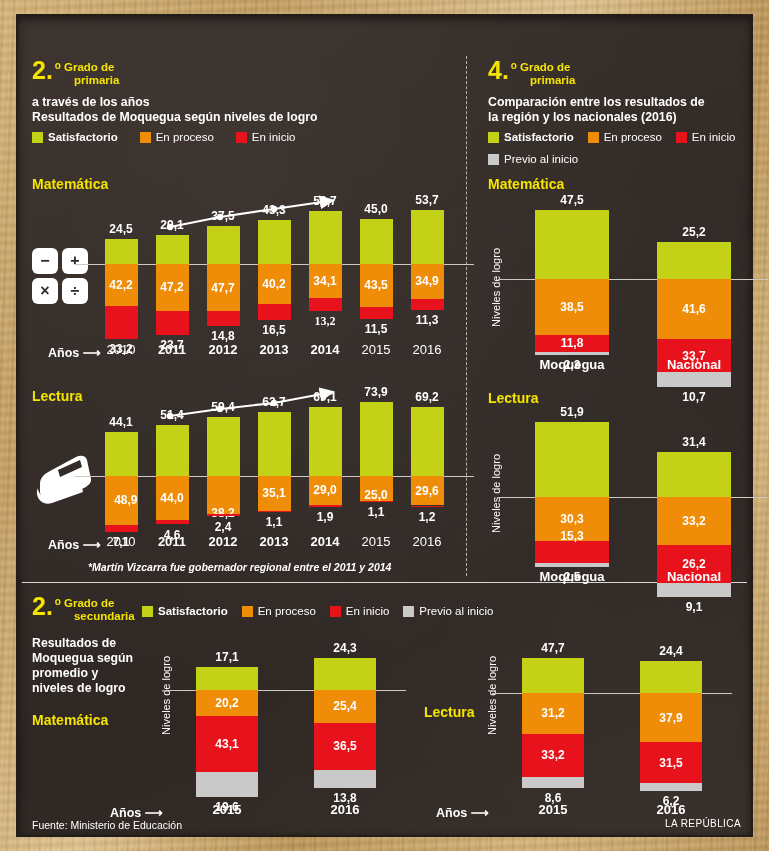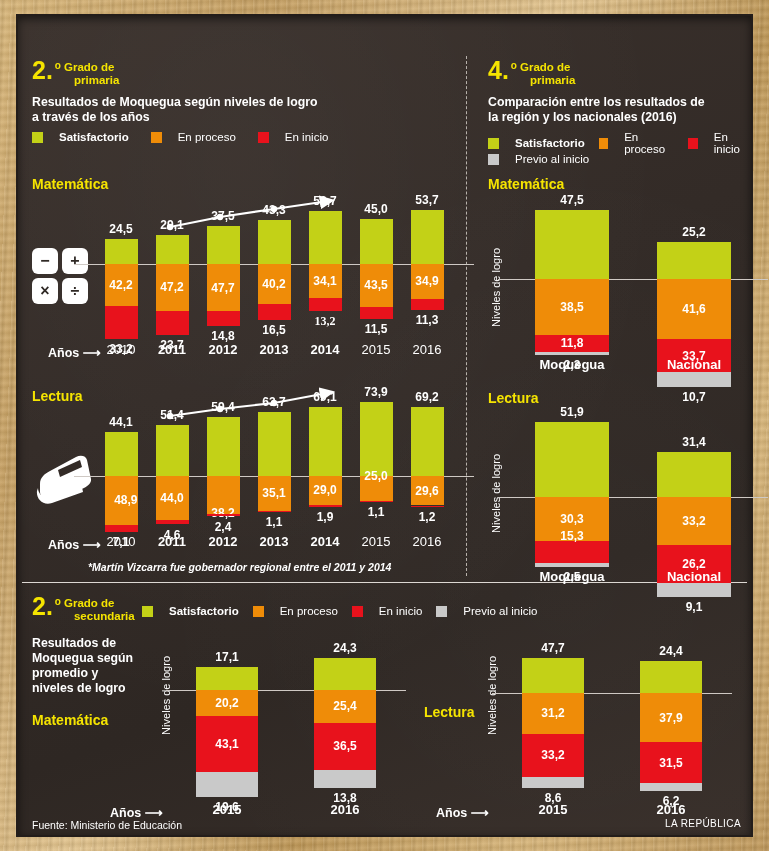--- a/index.html
+++ b/index.html
@@ -40,21 +40,21 @@
   .grade { position: absolute; display: flex; align-items: flex-start; }
   .grade .num { color: #f5e400; font-size: 25px; font-weight: bold; line-height: 21px; }
   .grade .sup { color: #f5e400; font-size: 10px; font-weight: bold; line-height: 12px; padding: 0 3px 0 2px; }
   .grade .gtxt { color: #f5e400; font-size: 11.5px; font-weight: bold; line-height: 12.5px; }
   .sub {
     position: absolute; color: #ffffff; font-size: 12.3px;
     font-weight: bold; line-height: 15px;
   }
   .sec { position: absolute; color: #f5e400; font-size: 14px; font-weight: bold; }
   .legend { position: absolute; display: flex; align-items: center; gap: 6px; font-size: 11.5px; color: #fff; }
-  .legend .lit { display: flex; align-items: center; gap: 16px; }
+  .legend .lit { display: flex; align-items: center; gap: 5px; }
   .legend .sw { width: 11px; height: 11px; display: inline-block; }
   .legend .b { font-weight: bold; }
   .note {
     position: absolute; color: #ffffff; font-size: 10.5px;
     font-style: italic; font-weight: bold;
   }
   .src { position: absolute; color: #ffffff; font-size: 10.5px; }
   .brand { position: absolute; color: #ffffff; font-size: 10px; letter-spacing: .4px; }
 
   
@@ -116,22 +116,22 @@
 
     <div class="grade" style="left:14px; top:44px;">
       <span class="num">2.</span>
       <span class="sup">o</span>
       <span style="display:flex;flex-direction:column;padding-top:1px;">
         <span class="gtxt">Grado de</span>
         <span class="gtxt" style="padding-left:10px;">primaria</span>
       </span>
     </div>
     <div class="sub" style="left:14px; top:79px;">
+      <div>a través de los años</div>
       <div>Resultados de Moquegua según niveles de logro</div>
-      <div>a través de los años</div>
     </div>
     <div class="legend" style="left:14px; top:115px; gap:22px;">
       <span class="lit">
         <span class="sw" style="background:#c3d117"></span>
         <span class="b">Satisfactorio</span>
       </span>
       <span class="lit">
         <span class="sw" style="background:#ef8c08"></span>
         <span>En proceso</span>
       </span>
@@ -278,21 +278,21 @@
           <div class="seg" style="background: rgb(195, 209, 23); top: 12.8px; height: 69.1px;"></div>
           <div class="seg" style="background: rgb(239, 140, 8); top: 81.9px; height: 29px;"></div>
           <div class="seg-label" style="top: 90.4px;">29,0</div>
           <div class="seg" style="background: rgb(232, 18, 28); top: 110.9px; height: 1.9px;"></div>
           <div class="top-label" style="top: -4.2px;">69,1</div>
           <div class="bot-label" style="top: 115.8px;">1,9</div>
         </div>
         <div class="bar" style="left: 265.5px; width: 33px; height: 140px; bottom: auto; top: 0px;">
           <div class="seg" style="background: rgb(195, 209, 23); top: 8px; height: 73.9px;"></div>
           <div class="seg" style="background: rgb(239, 140, 8); top: 81.9px; height: 25px;"></div>
-          <div class="seg-label" style="top: 76px;">25,0</div>
+          <div class="seg-label" style="top: 95px;">25,0</div>
           <div class="seg" style="background: rgb(232, 18, 28); top: 106.9px; height: 1.1px;"></div>
           <div class="top-label" style="top: -9px;">73,9</div>
           <div class="bot-label" style="top: 111px;">1,1</div>
         </div>
         <div class="bar" style="left: 316.5px; width: 33px; height: 140px; bottom: auto; top: 0px;">
           <div class="seg" style="background: rgb(195, 209, 23); top: 12.7px; height: 69.2px;"></div>
           <div class="seg" style="background: rgb(239, 140, 8); top: 81.9px; height: 29.6px;"></div>
           <div class="seg-label" style="top: 90.7px;">29,6</div>
           <div class="seg" style="background: rgb(232, 18, 28); top: 111.5px; height: 1.2px;"></div>
           <div class="top-label" style="top: -4.3px;">69,2</div>

